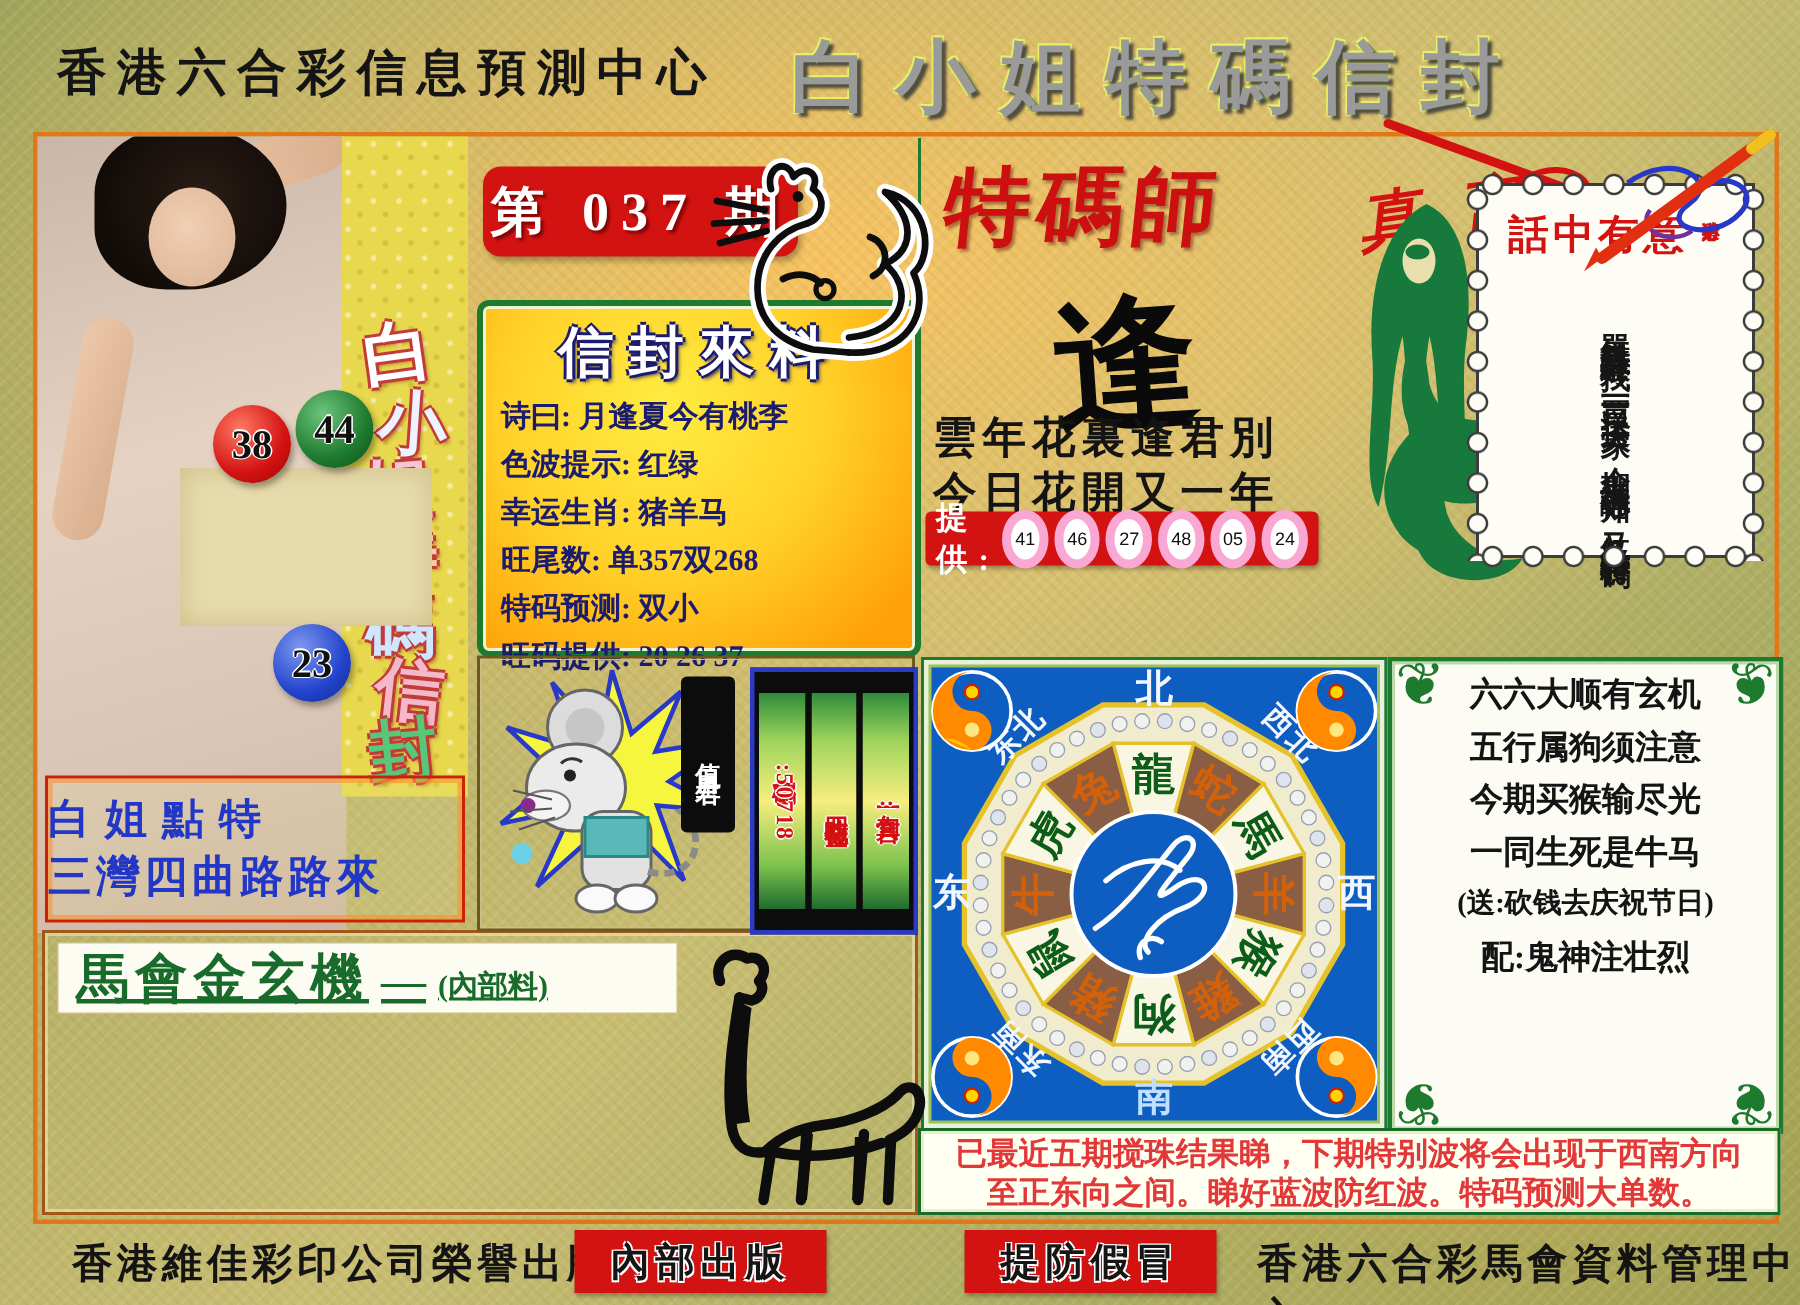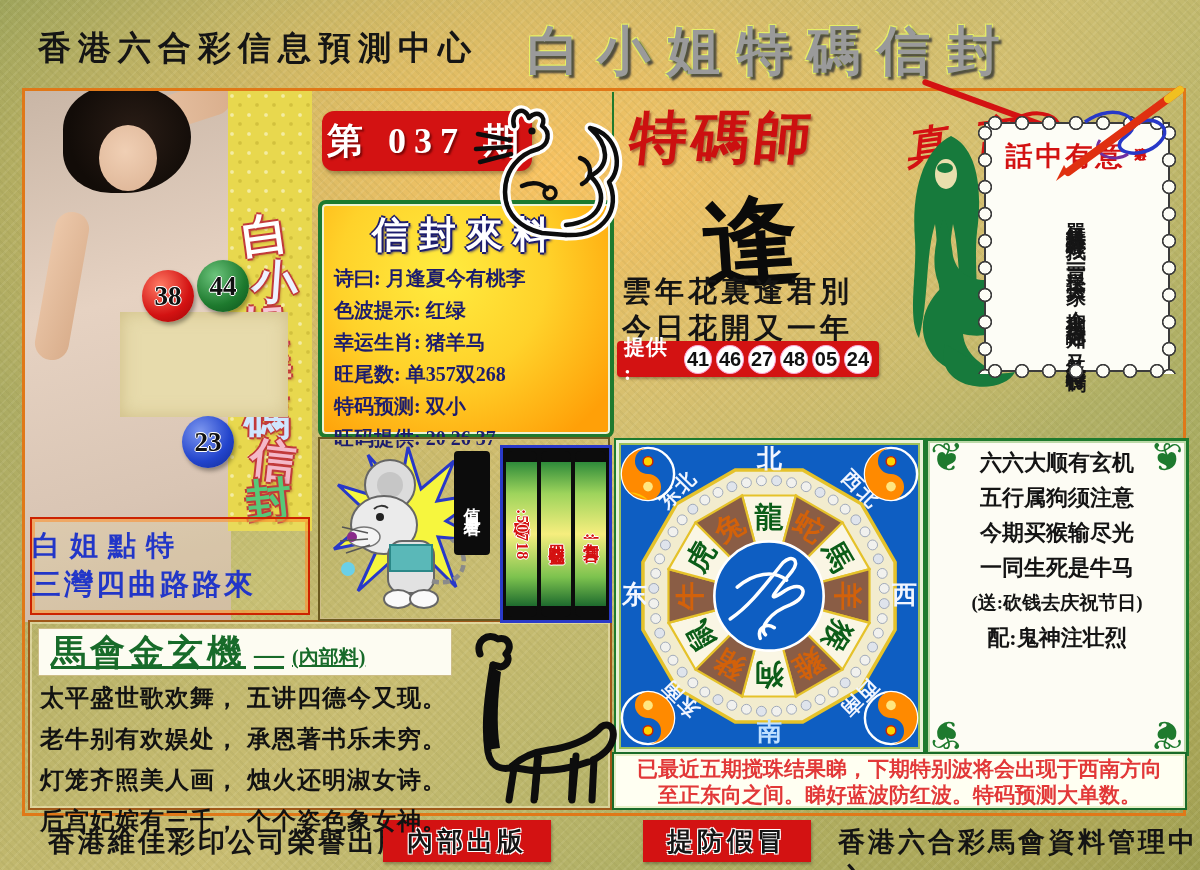--- a/index.html
+++ b/index.html
@@ -67,22 +67,22 @@
     letter-spacing:1px;font-family:"Liberation Serif",serif;
     text-shadow:-1px 0 #fff,1px 0 #fff,0 -1px #fff,0 1px #fff;}
   
   .mastertitle{color:#cc1010;font-weight:bold;font-size:57px;letter-spacing:5px;font-family:"Liberation Serif",serif;
     transform:skewX(-6deg);text-shadow:2px 2px 2px rgba(90,10,10,.45);}
   .mastertitle2{color:#d31212;font-weight:bold;font-style:italic;font-size:42px;font-family:"Liberation Serif",serif;transform:rotate(-8deg);}
   .bigchar{font-size:98px;font-weight:bold;color:#0a0a0a;font-family:"Liberation Serif",serif;transform:rotate(-4deg);}
   .poemline{font-size:29px;font-weight:bold;color:#141414;letter-spacing:4px;font-family:"Liberation Serif",serif;white-space:nowrap;text-align:center;}
   .providebar{background:var(--c-red,#d31212);border-radius:4px;display:flex;align-items:center;gap:4px;padding:0 7px;box-shadow:1px 2px 3px rgba(0,0,0,.3);}
   .providebar .lbl{color:#fff;font-weight:bold;font-size:21px;font-family:"Liberation Serif",serif;letter-spacing:1px;}
-  .numcirc{width:27px;height:27px;border-radius:50%;background:#fff;border:1px solid #f9a8d4;
-    display:flex;align-items:center;justify-content:center;font-size:20px;font-weight:bold;color:#111;}
+  .numcirc{width:27px;height:27px;border-radius:50%;background:#fff;border:6px solid #f9a8d4;
+    display:flex;align-items:center;justify-content:center;font-size:12px;font-weight:normal;color:#111;}
   .stamp{background:#fdfdf6;border:2px solid #3c3c3c;}
   .perfV{position:absolute;width:18px;top:-4px;bottom:-4px;z-index:5;
     background:radial-gradient(circle at 9px 13px,#fdfdf6 5.2px,#3c3c3c 5.8px,#3c3c3c 6.8px,rgba(0,0,0,0) 7.5px);
     background-size:18px 27px;background-repeat:repeat-y;}
   .perfH{position:absolute;height:18px;left:-4px;right:-4px;z-index:5;
     background:radial-gradient(circle at 13px 9px,#fdfdf6 5.2px,#3c3c3c 5.8px,#3c3c3c 6.8px,rgba(0,0,0,0) 7.5px);
     background-size:27px 18px;background-repeat:repeat-x;}
   .stamptitle{color:#d31212;font-weight:bold;font-size:27px;letter-spacing:3px;font-family:"Liberation Serif",serif;}
   .stampnote{writing-mode:vertical-rl;text-orientation:upright;color:#d31212;font-weight:bold;font-size:12px;font-family:"Liberation Serif",serif;}
   .stampcols{writing-mode:vertical-rl;text-orientation:mixed;font-family:"Liberation Serif",serif;
@@ -141,26 +141,20 @@
   <div class="abs pointbox" style="left:30px;top:517px;width:276px;height:94px;z-index:4;display:flex;flex-direction:column;justify-content:center;">
     <div style="font-size:28px;letter-spacing:10px;">白姐點特</div>
     <div style="font-size:29px;letter-spacing:3px;">三灣四曲路路來</div>
   </div>
 
   <div class="abs goldbox" style="left:28px;top:620px;width:580px;height:186px;z-index:2;">
     <div class="abs goldtitle serif" style="left:8px;top:6px;width:400px;height:46px;display:flex;align-items:baseline;gap:8px;padding-left:12px;">
       <span style="font-size:35px;letter-spacing:4px;">馬會金玄機</span>
       <span style="font-size:30px;">—</span>
       <span style="font-size:20px;">(內部料)</span>
-    </div>
-    <div class="abs" style="left:10px;top:56px;">
-      <div class="verse">太平盛世歌欢舞， 五讲四德今又现。</div>
-      <div class="verse">老牛别有欢娱处， 承恩著书乐未穷。</div>
-      <div class="verse">灯笼齐照美人画， 烛火还明淑女诗。</div>
-      <div class="verse">后宫妃嫔有三千， 个个姿色象女神。</div>
     </div>
 
     <svg class="abs" style="left:418px;top:2px;" width="185" height="182" viewBox="0 0 185 182">
       <g fill="none" stroke="#0d0d0d" stroke-width="7" stroke-linecap="round" stroke-linejoin="round">
         <path d="M32,30 C27,17 40,8 50,15 C60,12 65,23 58,30 C62,34 60,41 53,43 L45,41"></path>
         <path d="M45,41 C40,70 36,100 40,128 C42,140 50,146 62,144 C72,134 85,128 101,126 C119,124 140,116 150,106 C158,96 167,102 165,114 C163,126 153,132 145,136"></path>
         <path d="M66,144 L61,176 M90,130 L86,176 M128,132 L124,176 M146,136 L144,176"></path>
         <path d="M68,144 C92,149 118,146 140,138"></path>
       </g>
       <g fill="#0d0d0d">

